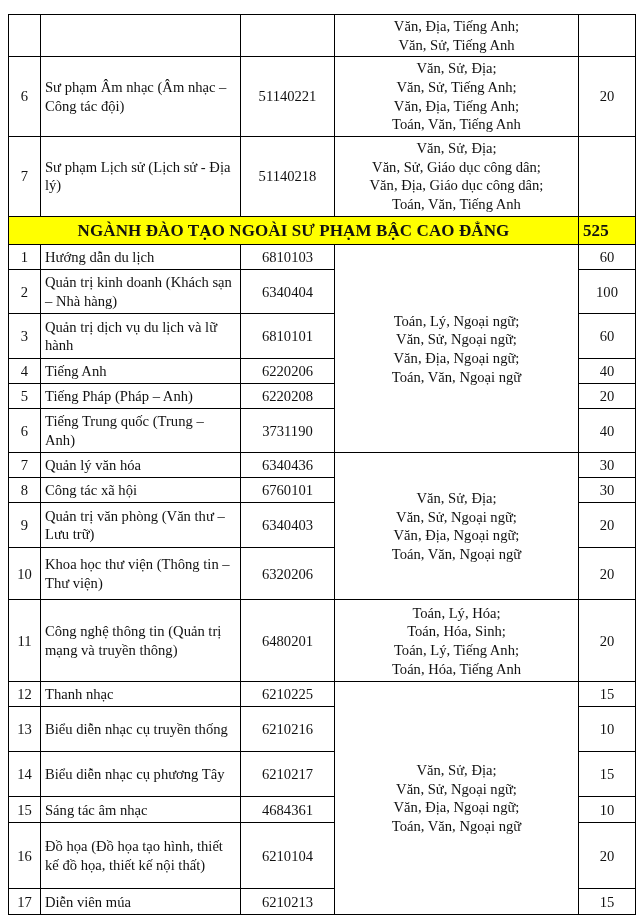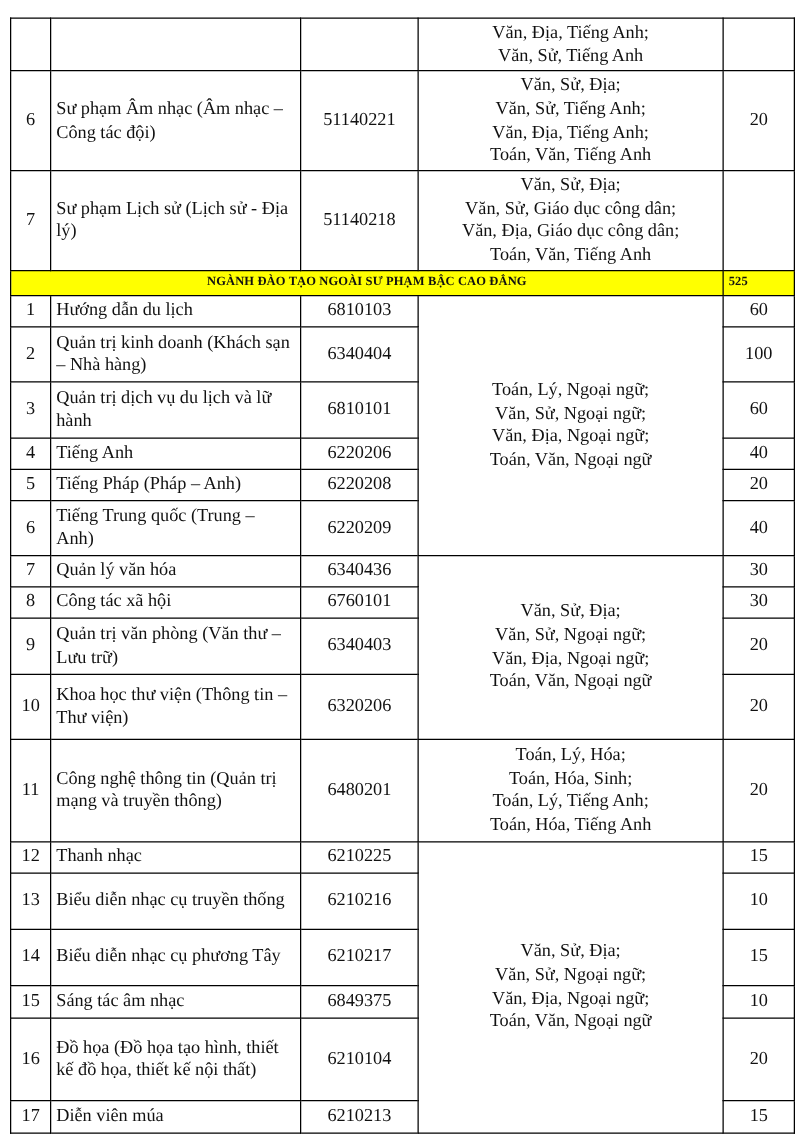--- a/index.html
+++ b/index.html
@@ -47,21 +47,21 @@
   td.name    { text-align: left; padding-left: 6px; }
   td.code    { text-align: center; }
   td.subj    { text-align: center; }
   td.quota   { text-align: center; }
 
   tr.banner td {
     background: #FFFF00;
     font-weight: bold;
     text-align: center;
     letter-spacing: 0.1px;
-    font-size: 10px;
+    font-size: 17px;
     padding: 3px 4px;
   }
   tr.banner td.banner-quota {
     background: #FFFF00;
     font-weight: bold;
     text-align: left;
   }
   .subj-lines {
     white-space: pre-line;
   }
@@ -189,21 +189,21 @@
       <tr class="h-s5">
         <td class="no">5</td>
         <td class="name">Tiếng Pháp (Pháp – Anh)</td>
         <td class="code">6220208</td>
         <td class="quota">20</td>
       </tr>
 
       <tr class="h-s6">
         <td class="no">6</td>
         <td class="name">Tiếng Trung quốc (Trung – Anh)</td>
-        <td class="code">6220209</td>
+        <td class="code">3731190</td>
         <td class="quota">40</td>
       </tr>
 
       <tr class="h-s7">
         <td class="no">7</td>
         <td class="name">Quản lý văn hóa</td>
         <td class="code">6340436</td>
         <td class="subj" rowspan="4">
           <span class="subj-lines">Văn, Sử, Địa;
 Văn, Sử, Ngoại ngữ;
@@ -270,21 +270,21 @@
       <tr class="h-s14">
         <td class="no">14</td>
         <td class="name">Biểu diễn nhạc cụ phương Tây</td>
         <td class="code">6210217</td>
         <td class="quota">15</td>
       </tr>
 
       <tr class="h-s15">
         <td class="no">15</td>
         <td class="name">Sáng tác âm nhạc</td>
-        <td class="code">6849375</td>
+        <td class="code">4684361</td>
         <td class="quota">10</td>
       </tr>
 
       <tr class="h-s16">
         <td class="no">16</td>
         <td class="name">Đồ họa (Đồ họa tạo hình, thiết kế đồ họa, thiết kế nội thất)</td>
         <td class="code">6210104</td>
         <td class="quota">20</td>
       </tr>
 

